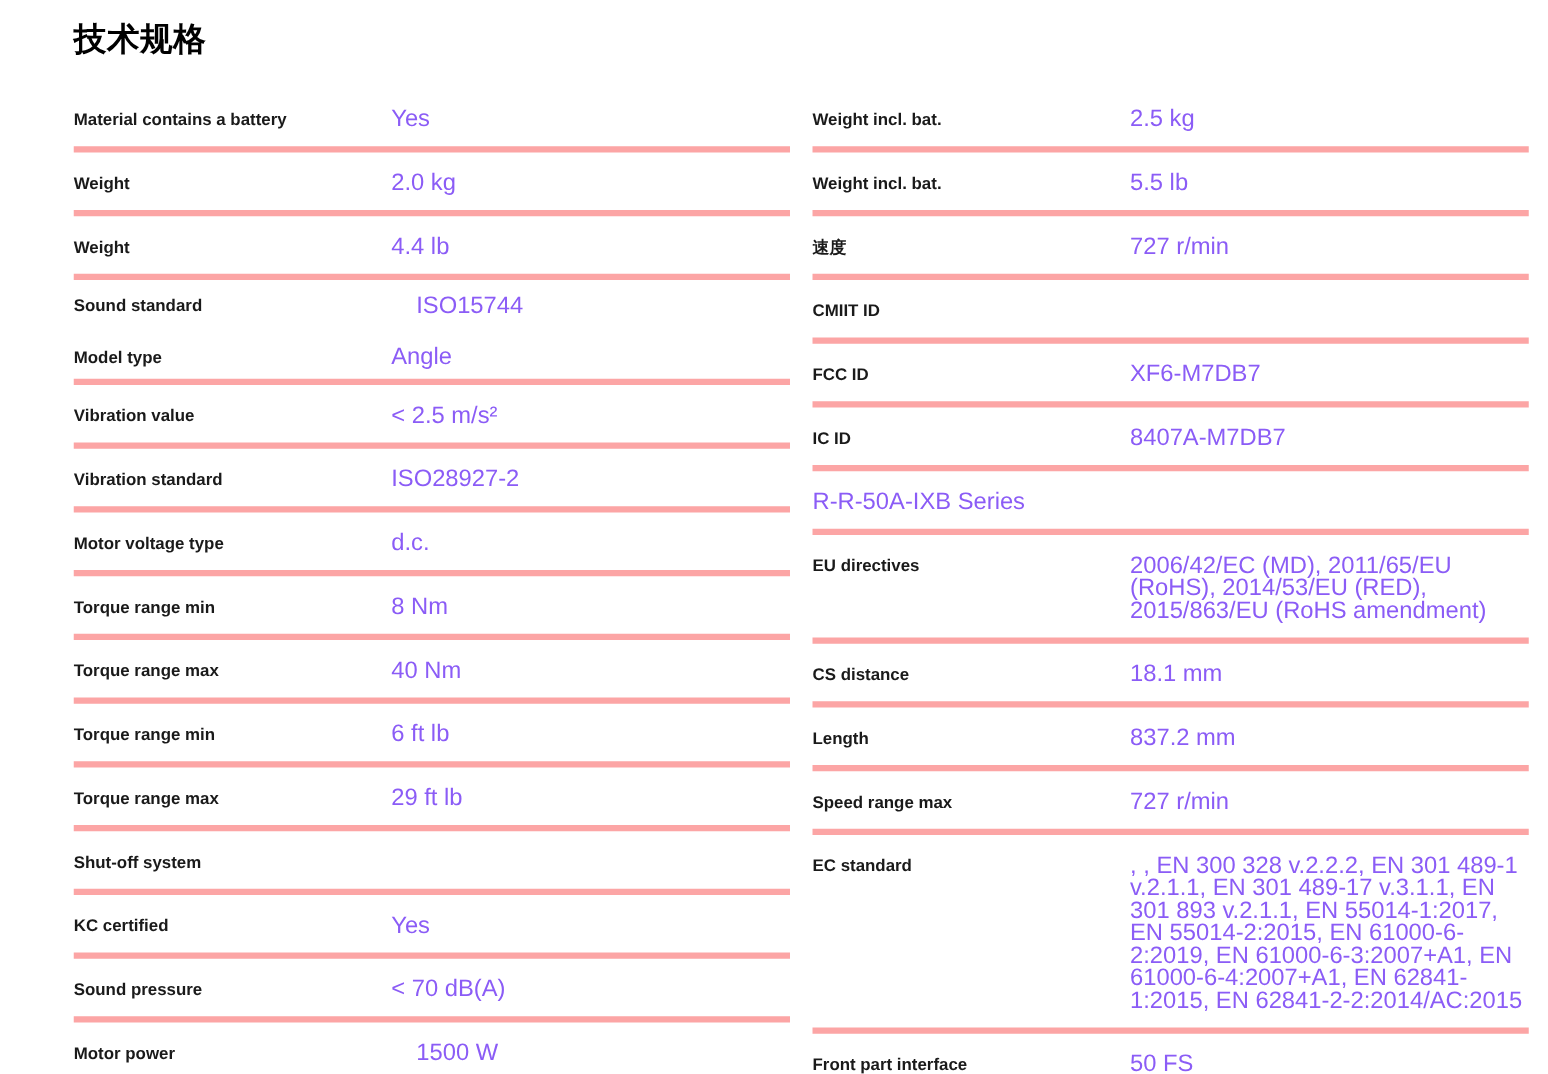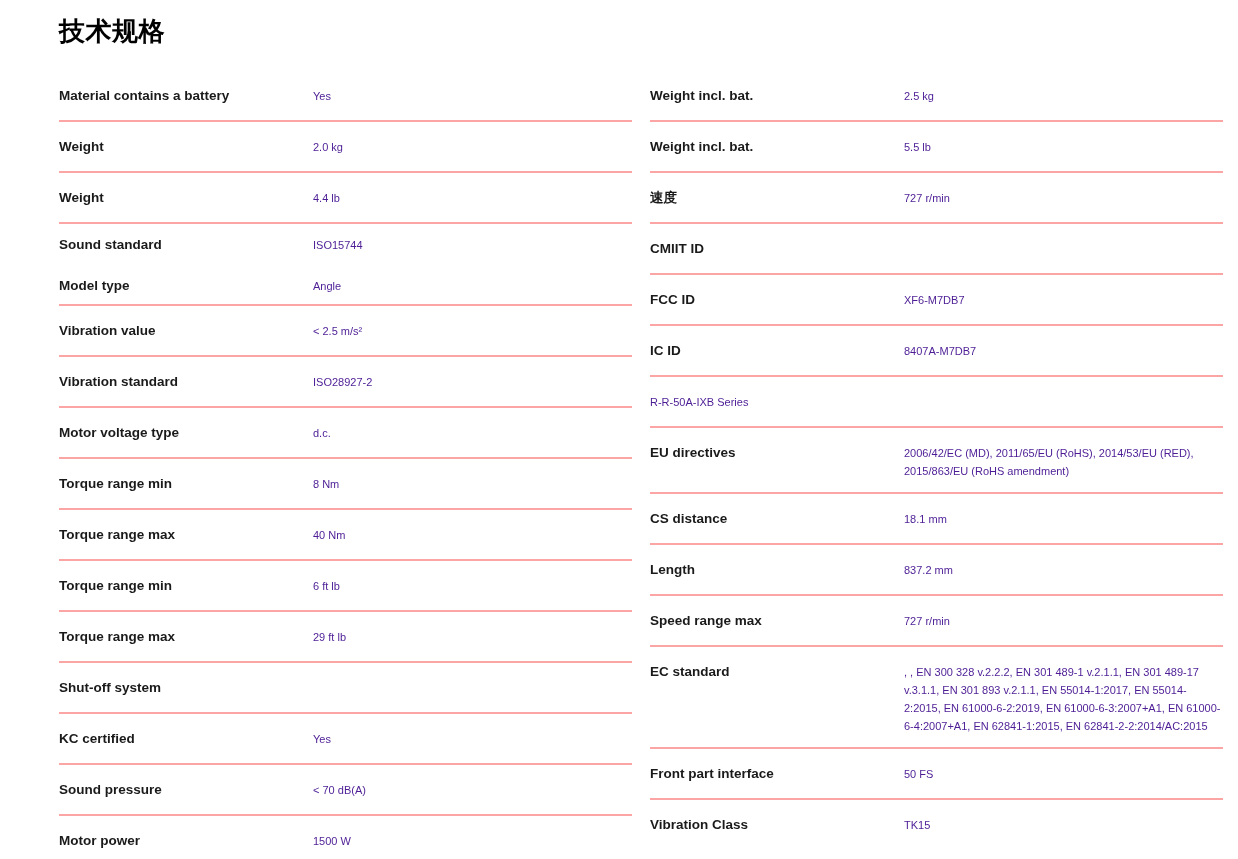--- a/index.html
+++ b/index.html
@@ -38,41 +38,42 @@
   .spec-col {
     flex: 0 0 573px;
     width: 573px;
   }
   .spec-col.right {
     margin-left: 18px;
   }
   .spec-row {
     display: flex;
     align-items: flex-start;
-    border-bottom: 2px solid #fca5a5;
+    border-bottom: 5px solid #fca5a5;
     min-height: 51px;
     box-sizing: border-box;
     padding: 16px 0 12px 0;
   }
   .spec-row.no-border {
     border-bottom: none;
+    gap: 20px;
   }
   .spec-label {
     flex: 0 0 254px;
     width: 254px;
     font-size: 13.5px;
     font-weight: bold;
     color: #1a1a1a;
     line-height: 18px;
   }
   .spec-value {
     flex: 1 1 auto;
-    font-size: 11px;
+    font-size: 19px;
     font-weight: normal;
-    color: #4c1d95;
+    color: #8b5cf6;
     line-height: 18px;
   }
   .spec-row.tight {
     min-height: 41px;
     padding-top: 12px;
     padding-bottom: 8px;
   }
 </style>
 </head>
 <body>

